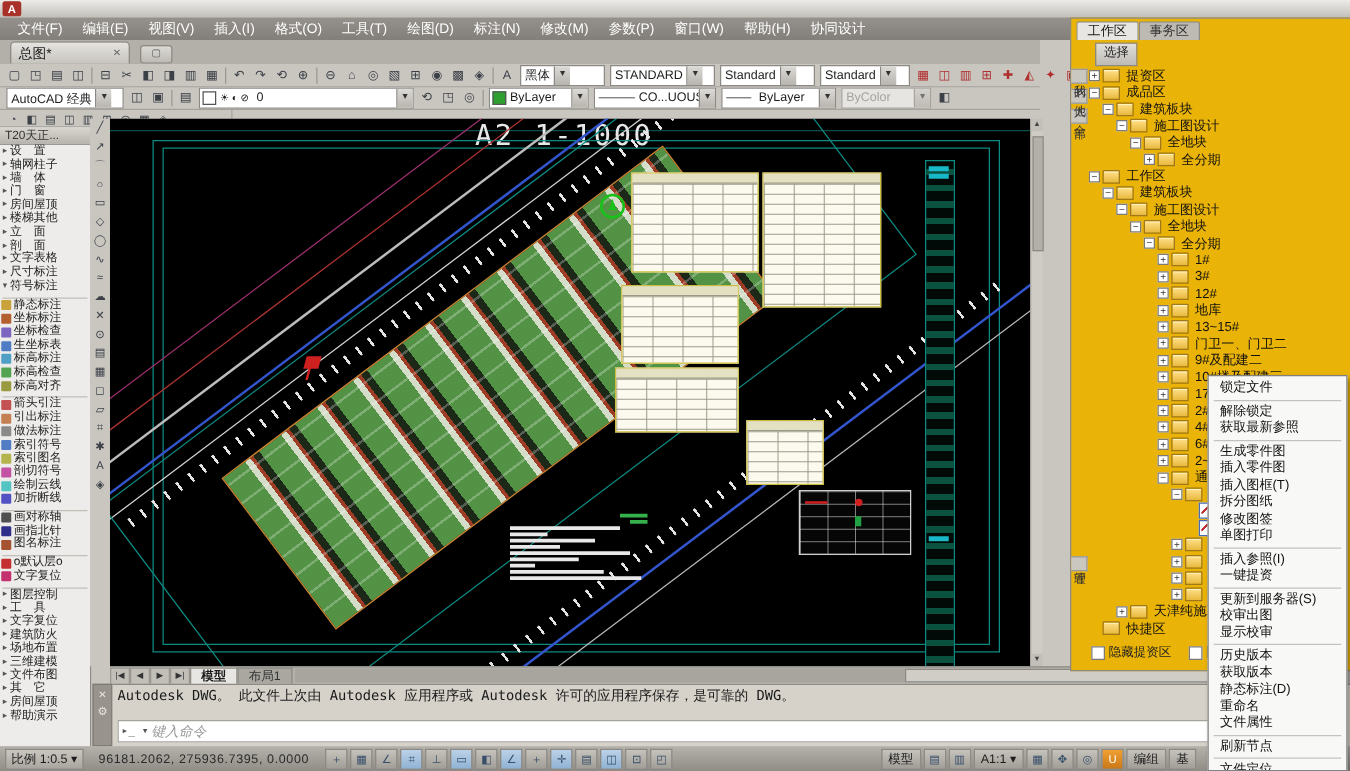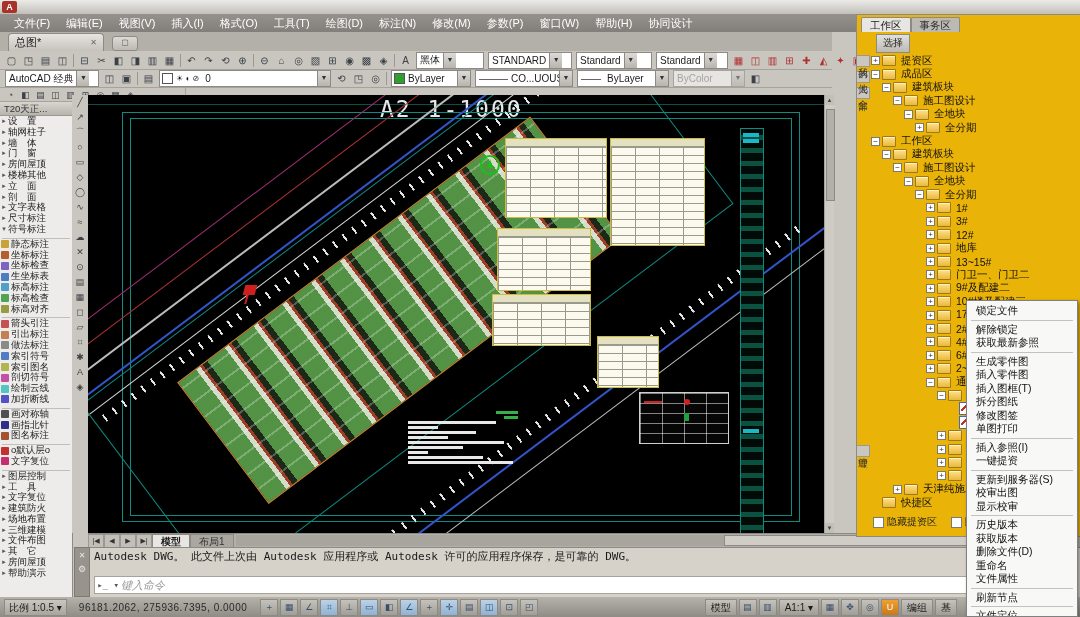--- a/index.html
+++ b/index.html
@@ -842,21 +842,21 @@
       <div class="ctxsep"></div>
       <div class="ctxitem">插入参照(I)</div>
       <div class="ctxitem">一键提资</div>
       <div class="ctxsep"></div>
       <div class="ctxitem">更新到服务器(S)</div>
       <div class="ctxitem">校审出图</div>
       <div class="ctxitem">显示校审</div>
       <div class="ctxsep"></div>
       <div class="ctxitem">历史版本</div>
       <div class="ctxitem">获取版本</div>
-      <div class="ctxitem">删除文件(D)</div>
+      <div class="ctxitem">静态标注(D)</div>
       <div class="ctxitem">重命名</div>
       <div class="ctxitem">文件属性</div>
       <div class="ctxsep"></div>
       <div class="ctxitem">刷新节点</div>
       <div class="ctxsep"></div>
       <div class="ctxitem">文件定位</div>
     </div>
 
 </div>
 

